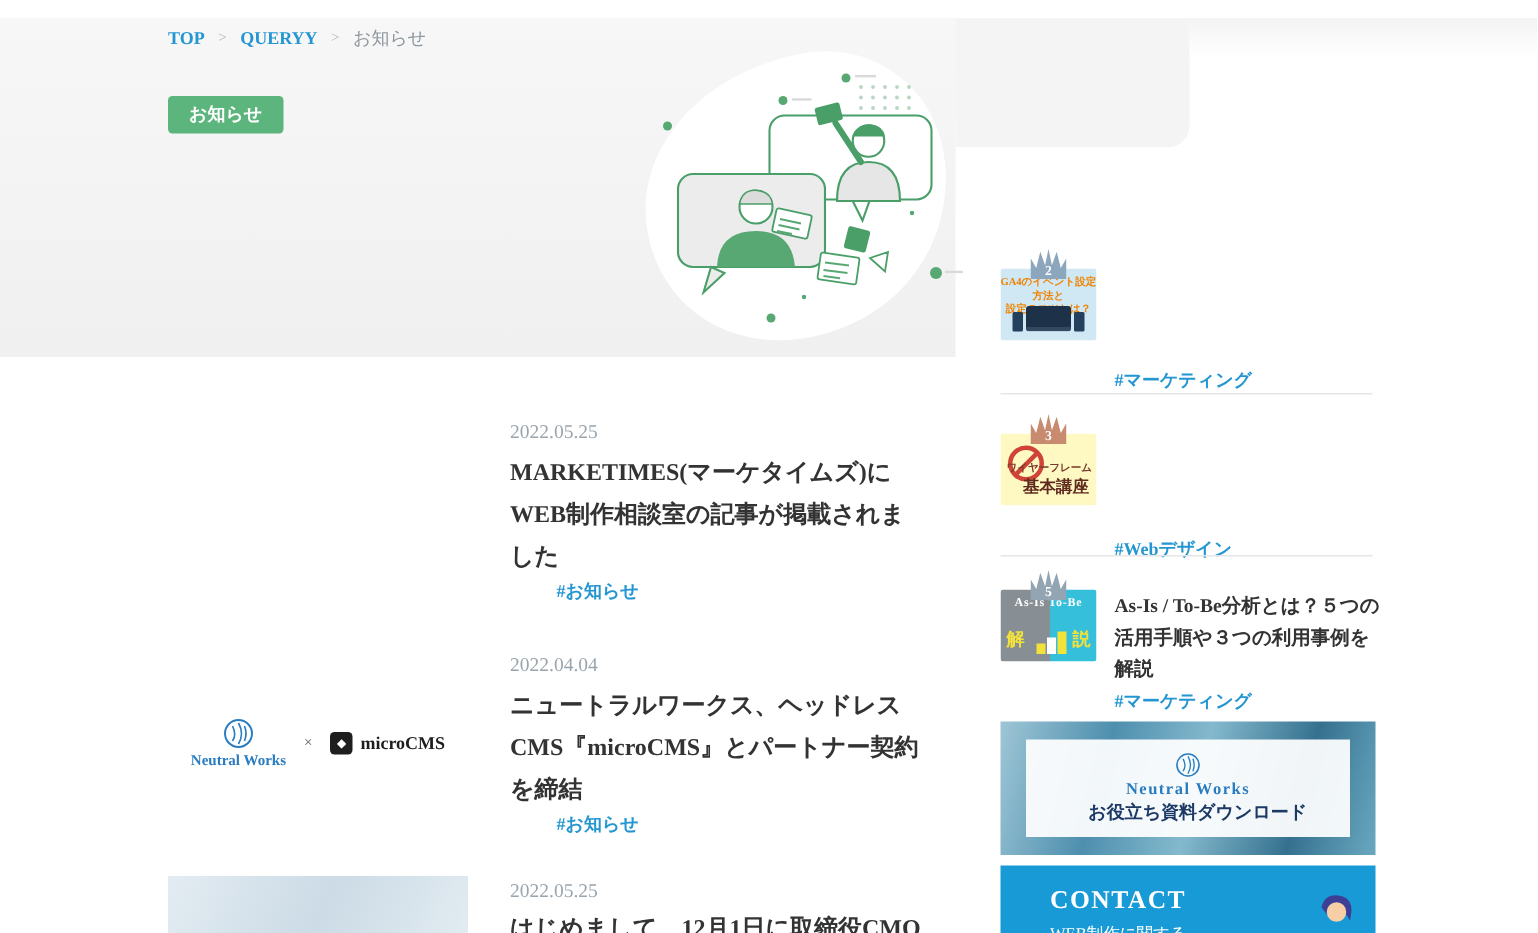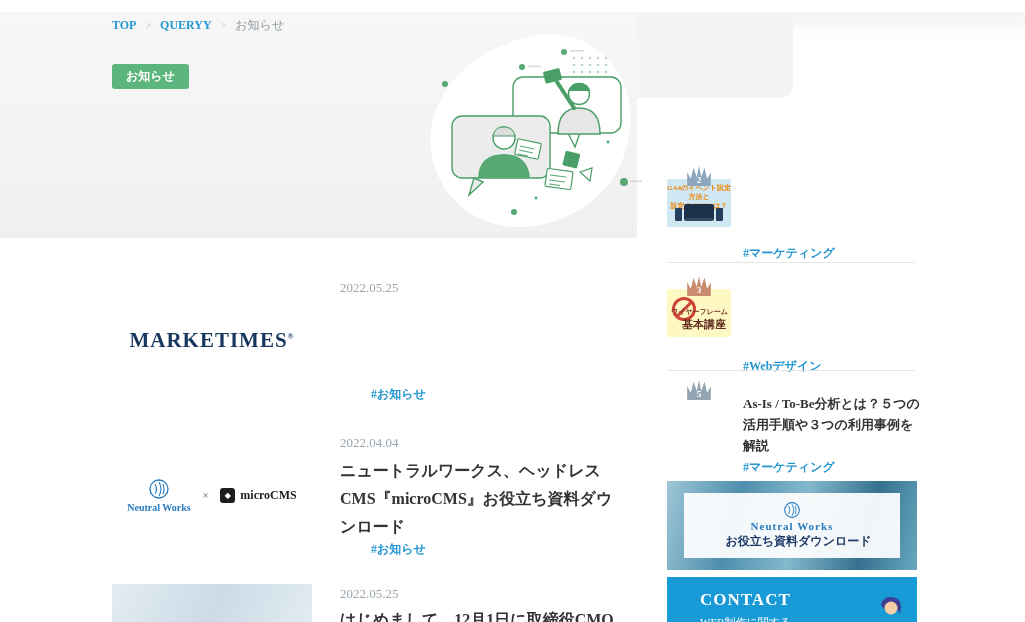--- a/index.html
+++ b/index.html
@@ -171,24 +171,22 @@
     <path d="M162,150 l12,-4 l-2,13 z" fill="#ffffff" stroke="#4a9e68" stroke-width="1.2"></path>
     <circle cx="27" cy="62" r="3" fill="#57a873"></circle>
     <circle cx="206" cy="160" r="4" fill="#57a873"></circle>
     <rect x="212" y="158.5" width="12" height="1.6" fill="#d9d9d9"></rect>
     <circle cx="96" cy="190" r="3" fill="#57a873"></circle>
     <circle cx="118" cy="176" r="1.5" fill="#57a873"></circle>
     <circle cx="190" cy="120" r="1.5" fill="#57a873"></circle>
   </svg>
 
   <div class="article" style="top:278px">
-    <div class="a-thumb">
-      <span class="mt-logo"><span>MARKETIMES</span><sup>®</sup></span>
-    </div>
     <div class="a-date">2022.05.25</div>
+    <div class="a-title">MARKETIMES(マーケタイムズ)にWEB制作相談室の記事が掲載されました</div>
     <div class="a-tag">#お知らせ</div>
   </div>
 
   <div class="article" style="top:433px">
     <div class="a-thumb">
       <div class="combo">
         <div class="nw-stack">
           <svg width="22" height="22" viewBox="0 0 22 22">
             <circle cx="11" cy="11" r="9" stroke="#2a7cc0" stroke-width="1.3" fill="none"></circle>
             <path d="M7,6 q3,6 0,10 M11,4 q4,7 0,14 M15,6 q2,5 0,10" stroke="#2a7cc0" stroke-width="1.1" fill="none"></path>
@@ -196,21 +194,21 @@
           <span class="nw-name">Neutral Works</span>
         </div>
         <span class="cross">×</span>
         <div class="mc">
           <span class="mc-icon">◆</span>
           <span class="mc-name">microCMS</span>
         </div>
       </div>
     </div>
     <div class="a-date">2022.04.04</div>
-    <div class="a-title">ニュートラルワークス、ヘッドレスCMS『microCMS』お役立ち資料ダウンロード</div>
+    <div class="a-title">ニュートラルワークス、ヘッドレスCMS『microCMS』とパートナー契約を締結</div>
     <div class="a-tag">#お知らせ</div>
   </div>
 
   <div class="article" style="top:576px">
     <div class="a-thumb thumb3" style="top:8px"></div>
     <div class="a-date" style="top:10px">2022.05.25</div>
     <div class="a-title" style="top:30px">はじめまして。12月1日に取締役CMOに就任し</div>
   </div>
 
 
@@ -245,20 +243,30 @@
     </div>
     <div class="rk-tag" style="top:55px">#Webデザイン</div>
   </div>
   <div class="rk-div" style="top:370px"></div>
 
   <div class="rk-item" style="top:393px">
     <svg class="rk-crown" viewBox="0 0 28 22">
       <polygon points="1,22 1,7 5,14 8,2 11.5,12 14,0 16.5,12 20,2 23,14 27,7 27,22" fill="#93a5b2"></polygon>
       <text x="14" y="19" font-size="10" font-weight="bold" fill="#ffffff" text-anchor="middle">5</text>
     </svg>
+    <div class="rk-thumb">
+      <div class="t-asis">
+        <div class="h">As-Is To-Be</div>
+        <div class="k1">解</div>
+        <div class="k2">説</div>
+        <div class="bar" style="left:24px;bottom:5px;height:7px"></div>
+        <div class="bar" style="left:31px;bottom:5px;height:11px;background:#ffffff"></div>
+        <div class="bar" style="left:38px;bottom:5px;height:15px"></div>
+      </div>
+    </div>
     <div class="rk-title">As-Is / To-Be分析とは？５つの活用手順や３つの利用事例を解説</div>
     <div class="rk-tag">#マーケティング</div>
   </div>
 
   <div class="banner">
     <div class="banner-card">
       <svg width="18" height="18" viewBox="0 0 22 22">
         <circle cx="11" cy="11" r="9" stroke="#2a7cc0" stroke-width="1.3" fill="none"></circle>
         <path d="M7,6 q3,6 0,10 M11,4 q4,7 0,14 M15,6 q2,5 0,10" stroke="#2a7cc0" stroke-width="1.1" fill="none"></path>
       </svg>

